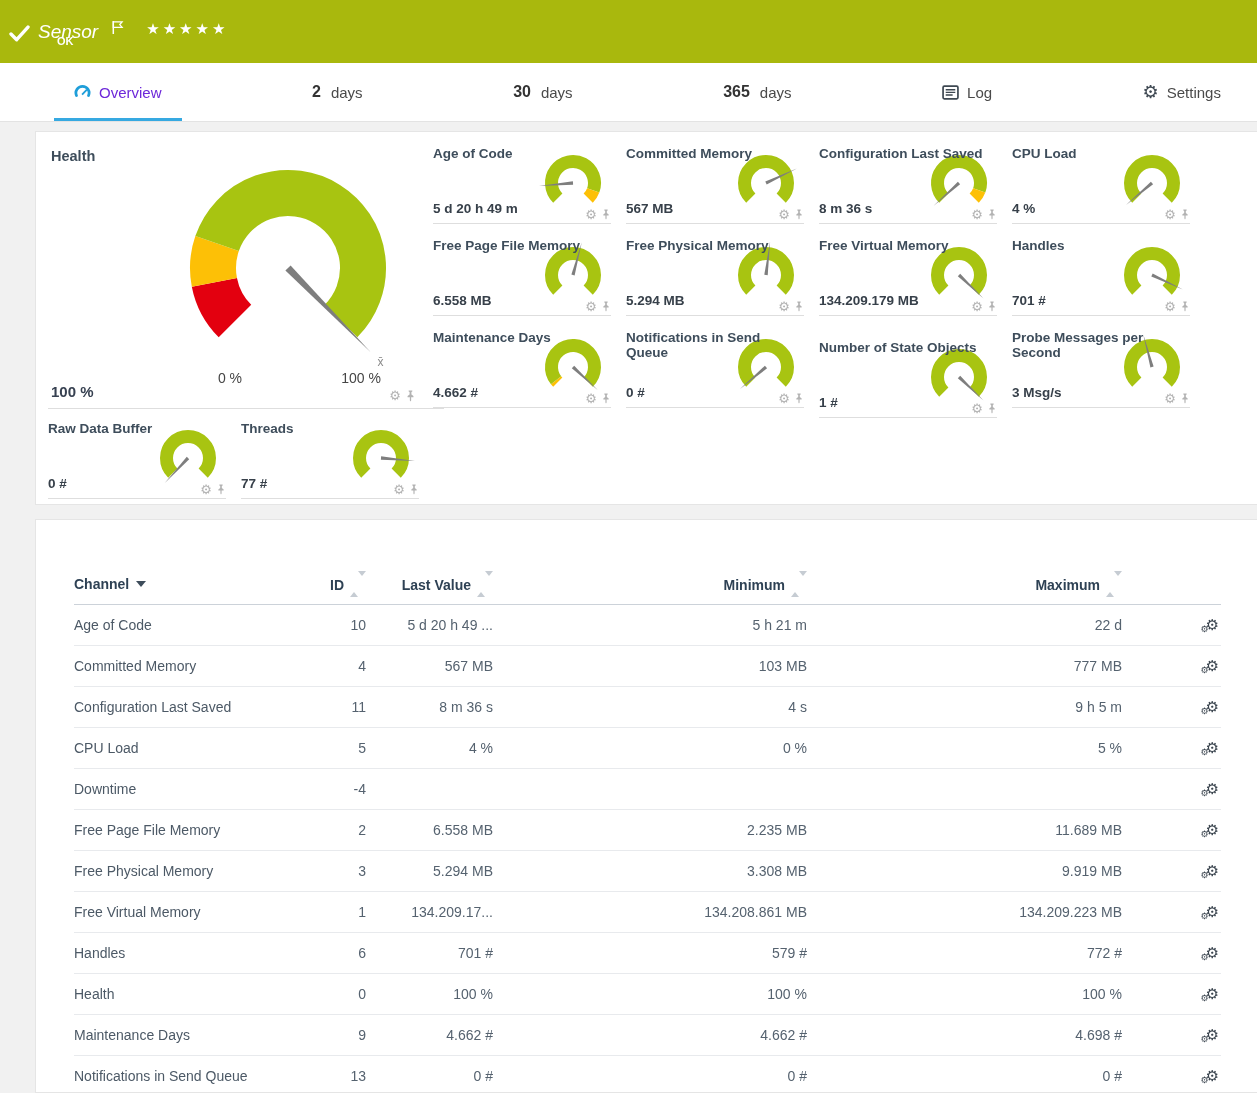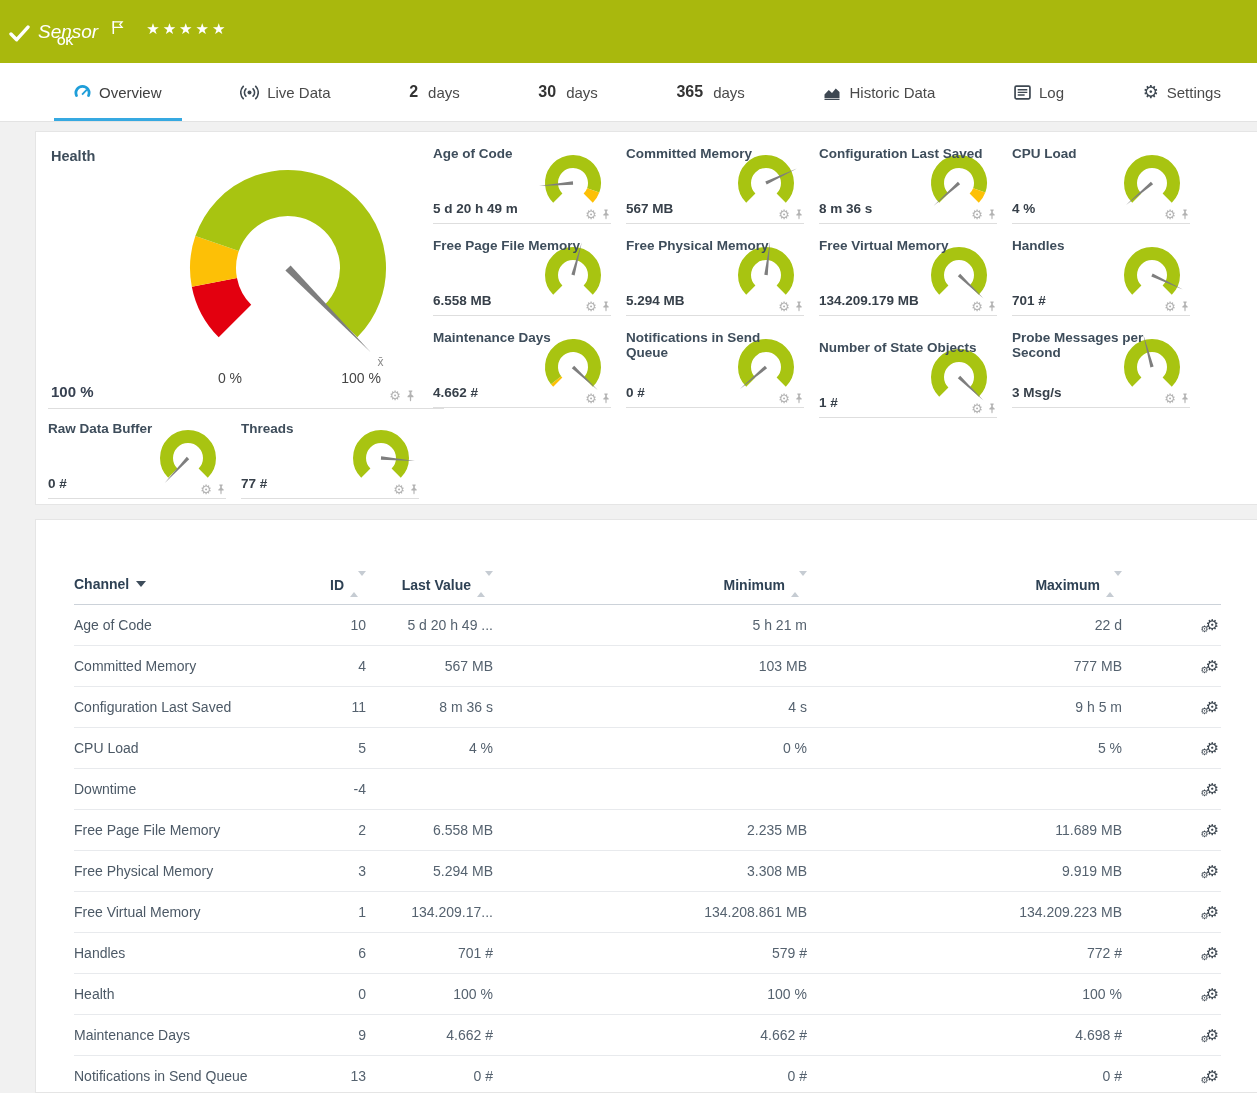--- a/index.html
+++ b/index.html
@@ -17,21 +17,21 @@
   .flag-ico{margin:-10px 0 0 5px;}
   .stars{font-size:15px;letter-spacing:3px;margin:-6px 0 0 22px;}
   .status-ok{position:absolute;left:57px;top:35px;font-size:11px;font-weight:700;}
   
   .tabbar{height:58px;background:#fff;border-bottom:1px solid #e3e3e3;
     display:flex;align-items:stretch;justify-content:space-between;
     padding:0 16px 0 54px;}
   .tab{display:flex;align-items:center;gap:8px;padding:0 20px;cursor:pointer;
     color:#4a4a4a;font-size:15px;white-space:nowrap;}
   .tab .tab-icon{color:#3e4852;display:flex;align-items:center;}
-  .tab.active{box-shadow:inset 0 -3px 0 #36a9e1;color:#404040;}
+  .tab.active{box-shadow:inset 0 -3px 0 #36a9e1;color:#6d28d9;}
   .tab.active .tab-icon{color:#1f9ed9;}
   .tab-num{font-weight:700;color:#333;font-size:16px;margin-right:2px;}
   .uni-gear{font-size:18px;line-height:1;}
   
   .panel{position:absolute;left:35px;right:0;background:#fff;
     border:1px solid #e5e5e5;border-right:none;box-sizing:border-box;}
   .gauges-panel{top:131px;height:374px;}
   .table-panel{top:519px;height:574px;overflow:hidden;}
   
   .health-tile{position:absolute;left:12px;top:0;width:396px;height:276px;
@@ -103,48 +103,30 @@
     <div class="tab active">
       <span class="tab-icon">
         <svg width="17" height="17" viewBox="0 0 16 16">
           <path d="M2.3 10.8A6.2 6.2 0 1 1 13.7 10.8" fill="none" stroke="currentColor" stroke-width="2.6" stroke-linecap="round"></path>
           <path d="M7.6 9.9L12.1 5.3" stroke="currentColor" stroke-width="1.7"></path>
         </svg>
       </span>
       <span class="tab-label">Overview</span>
     </div>
     <div class="tab">
-      <span class="tab-icon">
-        <svg width="19" height="15" viewBox="0 0 18 14">
-          <circle cx="9" cy="7" r="1.9" fill="currentColor"></circle>
-          <path d="M5.6 3.6a4.8 4.8 0 0 0 0 6.8M3.1 1.2a8.2 8.2 0 0 0 0 11.6M12.4 3.6a4.8 4.8 0 0 1 0 6.8M14.9 1.2a8.2 8.2 0 0 1 0 11.6" fill="none" stroke="currentColor" stroke-width="1.5" stroke-linecap="round"></path>
-        </svg>
-      </span>
-      <span class="tab-label">Live Data</span>
-    </div>
-    <div class="tab">
       <span class="tab-num">2</span>
       <span class="tab-label">days</span>
     </div>
     <div class="tab">
       <span class="tab-num">30</span>
       <span class="tab-label">days</span>
     </div>
     <div class="tab">
       <span class="tab-num">365</span>
       <span class="tab-label">days</span>
-    </div>
-    <div class="tab">
-      <span class="tab-icon">
-        <svg width="18" height="15" viewBox="0 0 16 14">
-          <path d="M1 12.2V8.8l4-4.1 3 2.8 3.5-4.2 3.5 3.2v5.7z" fill="currentColor"></path>
-          <path d="M1 13.4h14" stroke="currentColor" stroke-width="1.3"></path>
-        </svg>
-      </span>
-      <span class="tab-label">Historic Data</span>
     </div>
     <div class="tab">
       <span class="tab-icon">
         <svg width="17" height="15" viewBox="0 0 16 14">
           <rect x="1" y="1" width="14" height="12" rx="1.2" fill="none" stroke="currentColor" stroke-width="1.6"></rect>
           <path d="M3.5 4.4h9M3.5 6.9h9M3.5 9.4h6.5" stroke="currentColor" stroke-width="1.3"></path>
         </svg>
       </span>
       <span class="tab-label">Log</span>
     </div>

